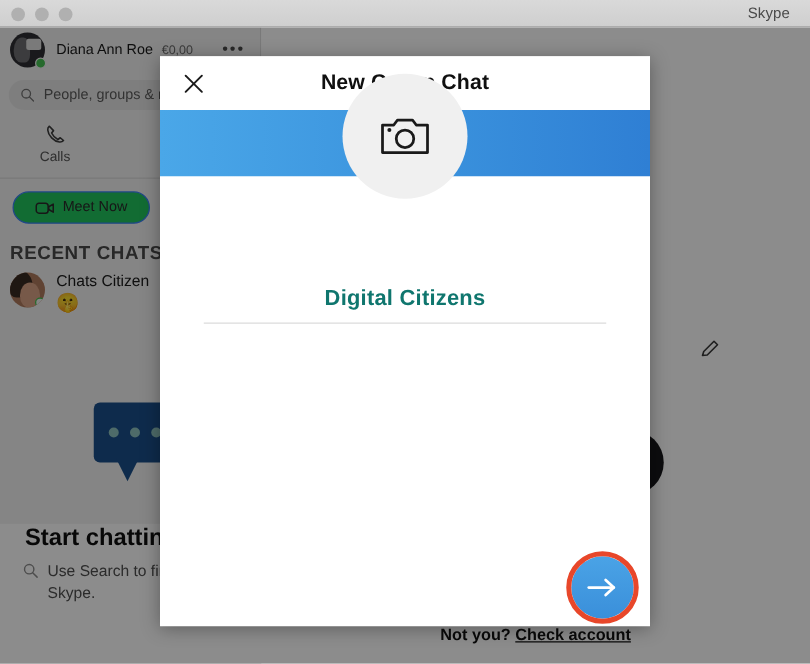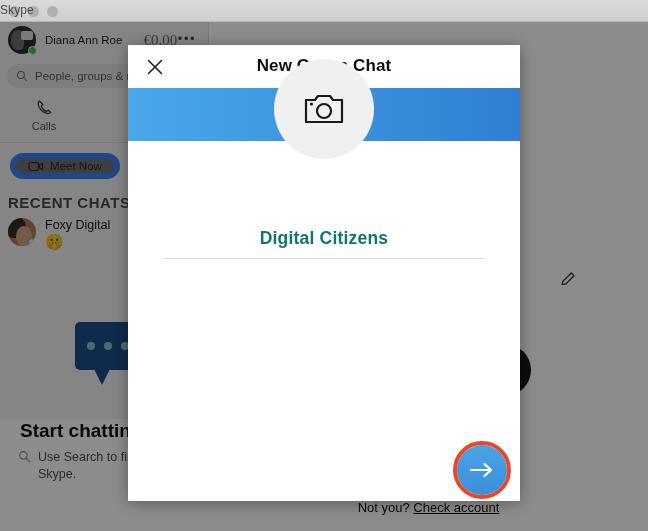--- a/index.html
+++ b/index.html
@@ -37,21 +37,21 @@
   }
   .light {
     width: 11px; height: 11px;
     border-radius: 50%;
     background: #b0b0b0;
   }
   .win-title {
     position: absolute;
     left: 0; top: 3px;
     width: 632px;
-    text-align: left;
+    text-align: right;
     font-size: 12px;
     color: #4a4a4a;
     letter-spacing: 0.1px;
   }
 
   
   .appbody {
     position: absolute;
     left: 0; top: 22px;
     width: 648px; height: 509px;
@@ -120,24 +120,23 @@
     border: 1.5px solid #f2f2f2;
     box-sizing: border-box;
   }
   .profile-name {
     font-size: 11.5px;
     color: #1a1a1a;
     margin-left: 9px;
     white-space: nowrap;
   }
   .profile-bal {
-    font-size: 15px;
+    font-size: 10px;
     color: #6b6b6b;
-    margin-left: 21px;
-    font-family: Liberation Serif, serif;
+    margin-left: 7px;
   }
   .dots-btn {
     position: absolute;
     right: 12px; top: 13px;
     font-size: 13px;
     color: #4a4a4a;
     letter-spacing: 1.5px;
     line-height: 8px;
   }
 
@@ -189,23 +188,23 @@
     position: absolute;
     left: 0; top: 120px;
     width: 209px; height: 1px;
     background: #dcdcdc;
   }
 
   .meetnow {
     position: absolute;
     left: 10px; top: 131px;
     width: 110px; height: 26px;
-    border: 6px solid #3b82f6;
+    border: 1px solid #3b82f6;
     border-radius: 13px;
-    background: #737373;
+    background: #22c55e;
     display: flex;
     align-items: center;
     justify-content: center;
     gap: 6px;
     box-sizing: border-box;
   }
   .meetnow .mlabel { font-size: 11.5px; color: #2a2a2a; }
 
   .rec-head {
     position: absolute;
@@ -369,21 +368,21 @@
     color: #3a3a3a;
     line-height: 19px;
   }
   .main-foot {
     position: absolute;
     left: 0; top: 478px;
     width: 439px;
     text-align: center;
     font-size: 13px;
     color: #111;
-    font-weight: normal;
+    font-weight: bold;
   }
   .main-foot .link {
     text-decoration: underline;
   }
 
   
   .modal {
     position: absolute;
     left: 128px; top: 45px;
     width: 392px; height: 456px;
@@ -525,21 +524,21 @@
         <svg width="11" height="8" viewBox="0 0 11 8">
           <path d="M1 1.6 L5.5 6 L10 1.6" fill="none" stroke="#5a5a5a" stroke-width="1.3" stroke-linecap="round"></path>
         </svg>
       </div>
 
       <div class="chat-row">
         <div class="chat-av">
           <div class="chat-pres"></div>
         </div>
         <div>
-          <div class="chat-name">Foxy Digital</div>
+          <div class="chat-name">Chats Citizen</div>
           <div class="chat-emoji">🤫</div>
         </div>
       </div>
 
       <div class="empty-ill">
         <div class="bubble"></div>
         <div class="bubble-tail"></div>
         <div class="bdots">
           <div class="bdot"></div>
             <div class="bdot"></div>

